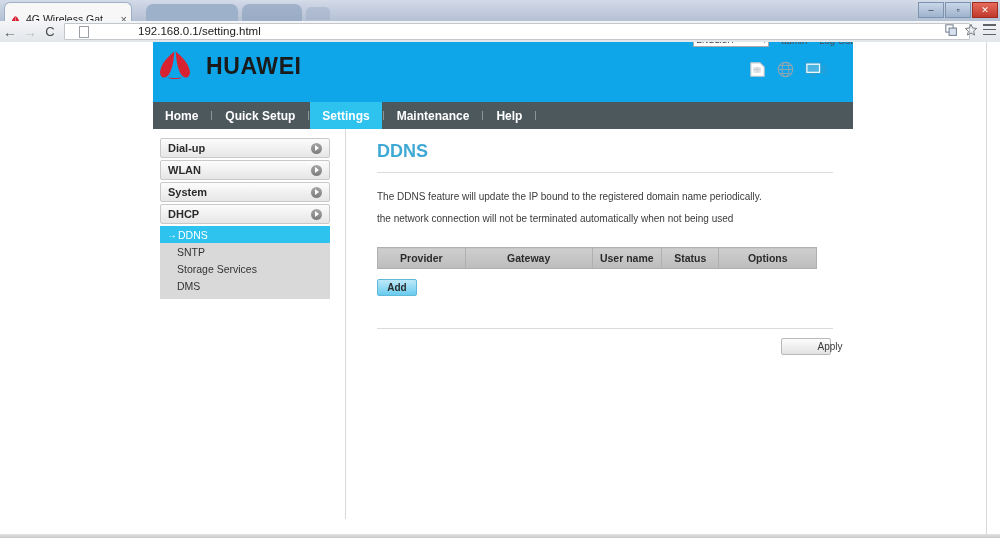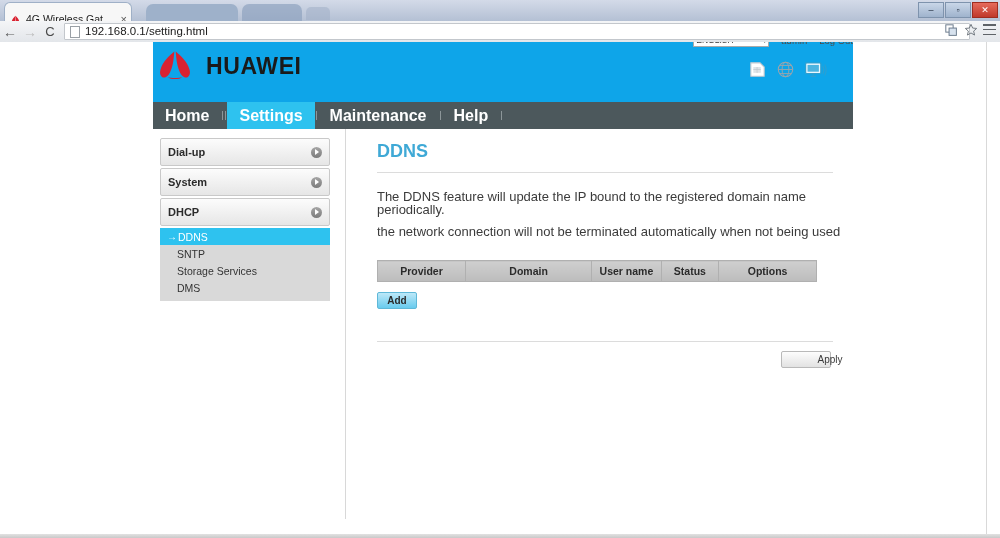--- a/index.html
+++ b/index.html
@@ -73,22 +73,23 @@
   }
   .navbtn {
     width:20px; text-align:center; font-size:14px; color:#5b5b5b;
     cursor:pointer; user-select:none; line-height:20px;
   }
   .navbtn.disabled { color:#bdbdbd; }
   .navbtn.reload { font-size:13px; color:#4a4a4a; }
   .urlbox {
     flex:1 1 auto; height:17px; margin:0 30px 0 4px;
     background:#ffffff; border:1px solid #c3c7cc;
-    display:flex; align-items:center; padding:0 5px; box-sizing:border-box;
+    display:flex; align-items:center; padding:0 14px; box-sizing:border-box;
     border-radius:1px;
+    gap:44px;
   }
   .page-glyph {
     width:8px;height:10px;background:#fff;border:1px solid #9aa0a6;
     margin-right:5px; flex:0 0 8px; position:relative;
   }
   .url-text { font-size:11.5px; color:#1a1a1a; line-height:15px;}
   .urlbar-icons { position:absolute; right:4px; top:2px; display:flex; align-items:center; gap:6px;}
   .ic-sq { width:13px;height:13px; position:relative;}
   .ic-menu { width:13px; height:11px; display:flex; flex-direction:column; justify-content:space-between;}
   .ic-menu i { display:block; height:1.5px; background:#5f6368; }
@@ -130,40 +131,40 @@
   .globe-ic { width:17px;height:17px; position:relative;}
   .mon-ic { width:22px;height:16px; position:relative;}
 
   
   .navbar {
     position:relative; height:27px; background:#4c585c;
     display:flex; align-items:stretch;
   }
   .nav-item {
     display:flex; align-items:center; padding:0 12px;
-    font-size:16px; font-weight:bold; color:#ffffff; cursor:pointer;
+    font-size:12px; font-weight:bold; color:#ffffff; cursor:pointer;
     white-space:nowrap;
   }
   .nav-item.active { background:#2ec2ef; color:#ffffff; }
   .nav-sep {
     width:1px; align-self:center; height:9px; background:#8c9699;
     margin:0 1px;
   }
 
   
   .body-wrap { position:relative; height:399px; display:flex; }
   .col-left { width:192px; flex:0 0 192px; padding-top:9px; box-sizing:border-box; }
   .col-divider { width:1px; background:#d8d8d8; margin:0 0 0 0; height:390px; }
   .col-right { flex:1 1 auto; padding:9px 0 0 29px; box-sizing:border-box;}
 
   .menu-card {
     width:170px; margin:0 0 2px 7px;
     background:linear-gradient(#fcfcfc,#e6e6e6);
     border:1px solid #c9c9c9;
-    height:28px; display:flex; align-items:center;
+    height:20px; display:flex; align-items:center;
     padding:0 7px; box-sizing:border-box; cursor:pointer;
     border-radius:2px;
   }
   .menu-card .lbl { flex:1 1 auto; font-size:11px; font-weight:bold; color:#2b2b2b; }
   .menu-card.open .lbl { color:#4a9cc4; }
   .circ {
     width:11px;height:11px;border-radius:50%;
     background:linear-gradient(#a6a6a6,#7c7c7c);
     display:flex;align-items:center;justify-content:center; flex:0 0 11px;
   }
@@ -180,21 +181,21 @@
     box-sizing:border-box; white-space:nowrap;
   }
   .sub-item.active {
     background:#2ec2ef; color:#ffffff; padding-left:7px;
   }
   .sub-item.active .arr { margin-right:1px; font-size:10px;}
 
   .pg-title { font-size:18px; color:#3fa9d6; font-weight:bold; margin:3px 0 0 2px; }
   .pg-rule { height:1px; background:#dcdcdc; margin:10px 20px 0 2px; }
   .desc { margin:17px 0 0 2px; }
-  .desc p { margin:0 0 9px 0; font-size:13px; color:#3b3b3b; line-height:13px;}
+  .desc p { margin:0 0 9px 0; font-size:10px; color:#3b3b3b; line-height:13px;}
   .desc p:last-child{ margin-bottom:0; }
 
   .tbl { margin:22px 0 0 2px; width:440px; border-collapse:collapse; }
   .tbl th {
     background:linear-gradient(#cfcfcf,#bcbcbc);
     border:1px solid #b0b0b0;
     font-size:10.5px; font-weight:bold; color:#2b2b2b;
     height:20px; padding:0 3px; text-align:center; white-space:nowrap;
   }
   .btn-add {
@@ -323,34 +324,41 @@
                 <path d="M23.4 2.6 Q26.6 9 23.4 15.4" fill="none" stroke="#2f9fd0" stroke-width="1.2"></path>
               </svg>
             </span>
           </div>
         </div>
       </div>
 
       <div class="navbar">
         <div class="nav-item">Home</div>
         <div class="nav-sep"></div>
+        <div class="nav-item">Quick Setup</div>
         <div class="nav-sep"></div>
         <div class="nav-item active">Settings</div>
         <div class="nav-sep"></div>
         <div class="nav-item">Maintenance</div>
         <div class="nav-sep"></div>
         <div class="nav-item">Help</div>
         <div class="nav-sep"></div>
       </div>
 
       <div class="body-wrap">
 
         <div class="col-left">
           <div class="menu-card">
             <span class="lbl">Dial-up</span>
+            <span class="circ right">
+                <i></i>
+              </span>
+          </div>
+          <div class="menu-card">
+            <span class="lbl">WLAN</span>
             <span class="circ right">
                 <i></i>
               </span>
           </div>
           <div class="menu-card">
             <span class="lbl">System</span>
             <span class="circ right">
                 <i></i>
               </span>
           </div>
@@ -386,21 +394,21 @@
 
           <div class="desc">
             <p>The DDNS feature will update the IP bound to the registered domain name periodically.</p>
             <p>the network connection will not be terminated automatically when not being used</p>
           </div>
 
           <table class="tbl">
             <thead>
               <tr>
                 <th style="width:88px">Provider</th>
-                <th style="width:134px">Domain</th>
+                <th style="width:134px">Gateway</th>
                 <th style="width:64px">User name</th>
                 <th style="width:54px">Status</th>
                 <th style="width:100px">Options</th>
               </tr>
             </thead>
             <tbody></tbody>
           </table>
 
           <div class="btn-add">Add</div>
 

